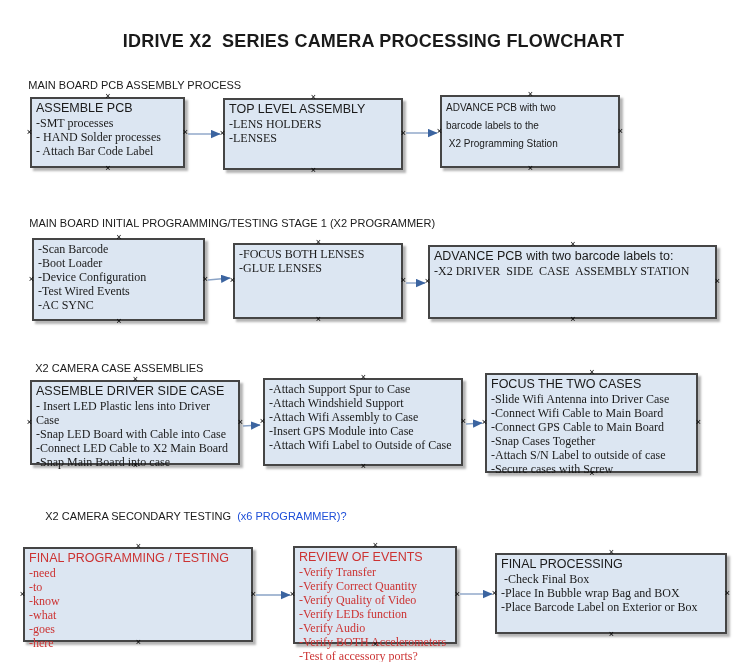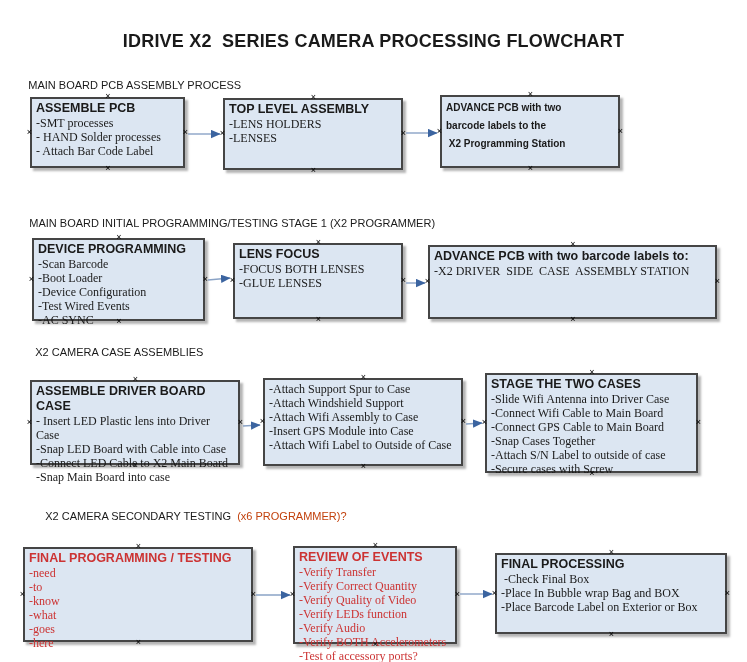--- a/index.html
+++ b/index.html
@@ -7,33 +7,33 @@
     position:relative;width:747px;height:662px;background:#ffffff;overflow:hidden;
     font-family:"Liberation Sans", sans-serif;color:#1a1a1a;margin-top:11px;
   }
   .main-title{
     position:absolute;left:0;top:20px;width:747px;text-align:center;
     font-size:18px;font-weight:bold;letter-spacing:0.2px;white-space:pre-wrap;
   }
   .section-header{
     position:absolute;font-size:11px;font-weight:normal;white-space:pre-wrap;
   }
-  .section-header .red-part{color:#c2410c;}
+  .section-header .red-part{color:#1d4ed8;}
   .sh1{left:16px;top:56px;}
   .sh2{left:17px;top:194px;}
-  .sh3{left:23px;top:323px;}
+  .sh3{left:23px;top:339px;}
   .sh4{left:33px;top:487px;}
   .fc-box{
     position:absolute;box-sizing:border-box;
     background:#dce6f2;border:2px solid #454545;
     box-shadow:2.5px 2.5px 2px rgba(120,120,120,0.55);
     padding:2px 4px 0 4px;overflow:visible;
   }
   .fc-title{
-    font-size:12.5px;font-weight:bold;line-height:15px;white-space:pre-wrap;
+    font-size:12.5px;font-weight:normal;line-height:15px;white-space:pre-wrap;
   }
   .fc-title.loose{line-height:18px;font-size:10px;}
   .fc-items{
     font-size:12px;line-height:14px;white-space:pre-wrap;font-family:Liberation Serif, serif;
   }
   .fc-box.red .fc-title,.fc-box.red .fc-items{color:#cc3333;}
   .b-r1c1{left:30px;top:86px;width:155px;height:71px;}
   .b-r1c2{left:223px;top:87px;width:180px;height:72px;}
   .b-r1c3{left:440px;top:84px;width:180px;height:73px;}
   .b-r2c1{left:32px;top:227px;width:173px;height:83px;}
@@ -98,51 +98,49 @@
     <div class="fc-title loose">ADVANCE PCB with two
 barcode labels to the
  X2 Programming Station</div>
   <span class="handle handle-t">×</span>
       <span class="handle handle-b">×</span>
       <span class="handle handle-l">×</span>
       <span class="handle handle-r">×</span>
     </div>
 
   <div class="fc-box b-r2c1">
-    <div class="fc-title">DEVICE PROGRAMMING</div>
     <div class="fc-items">-Scan Barcode
 -Boot Loader
 -Device Configuration
 -Test Wired Events
 -AC SYNC</div>
   <span class="handle handle-t">×</span>
       <span class="handle handle-b">×</span>
       <span class="handle handle-l">×</span>
       <span class="handle handle-r">×</span>
     </div>
   <div class="fc-box b-r2c2">
-    <div class="fc-title">LENS FOCUS</div>
     <div class="fc-items">-FOCUS BOTH LENSES
 -GLUE LENSES</div>
   <span class="handle handle-t">×</span>
       <span class="handle handle-b">×</span>
       <span class="handle handle-l">×</span>
       <span class="handle handle-r">×</span>
     </div>
   <div class="fc-box b-r2c3">
     <div class="fc-title">ADVANCE PCB with two barcode labels to:</div>
     <div class="fc-items">-X2 DRIVER  SIDE  CASE  ASSEMBLY STATION</div>
   <span class="handle handle-t">×</span>
       <span class="handle handle-b">×</span>
       <span class="handle handle-l">×</span>
       <span class="handle handle-r">×</span>
     </div>
 
   <div class="fc-box b-r3c1">
-    <div class="fc-title">ASSEMBLE DRIVER BOARD CASE</div>
+    <div class="fc-title">ASSEMBLE DRIVER SIDE CASE</div>
     <div class="fc-items">- Insert LED Plastic lens into Driver Case
 -Snap LED Board with Cable into Case
 -Connect LED Cable to X2 Main Board
 -Snap Main Board into case</div>
   <span class="handle handle-t">×</span>
       <span class="handle handle-b">×</span>
       <span class="handle handle-l">×</span>
       <span class="handle handle-r">×</span>
     </div>
   <div class="fc-box b-r3c2">
@@ -150,21 +148,21 @@
 -Attach Windshield Support
 -Attach Wifi Assembly to Case
 -Insert GPS Module into Case
 -Attach Wifi Label to Outside of Case</div>
   <span class="handle handle-t">×</span>
       <span class="handle handle-b">×</span>
       <span class="handle handle-l">×</span>
       <span class="handle handle-r">×</span>
     </div>
   <div class="fc-box b-r3c3">
-    <div class="fc-title">STAGE THE TWO CASES</div>
+    <div class="fc-title">FOCUS THE TWO CASES</div>
     <div class="fc-items">-Slide Wifi Antenna into Driver Case
 -Connect Wifi Cable to Main Board
 -Connect GPS Cable to Main Board
 -Snap Cases Together
 -Attach S/N Label to outside of case
 -Secure cases with Screw</div>
   <span class="handle handle-t">×</span>
       <span class="handle handle-b">×</span>
       <span class="handle handle-l">×</span>
       <span class="handle handle-r">×</span>

